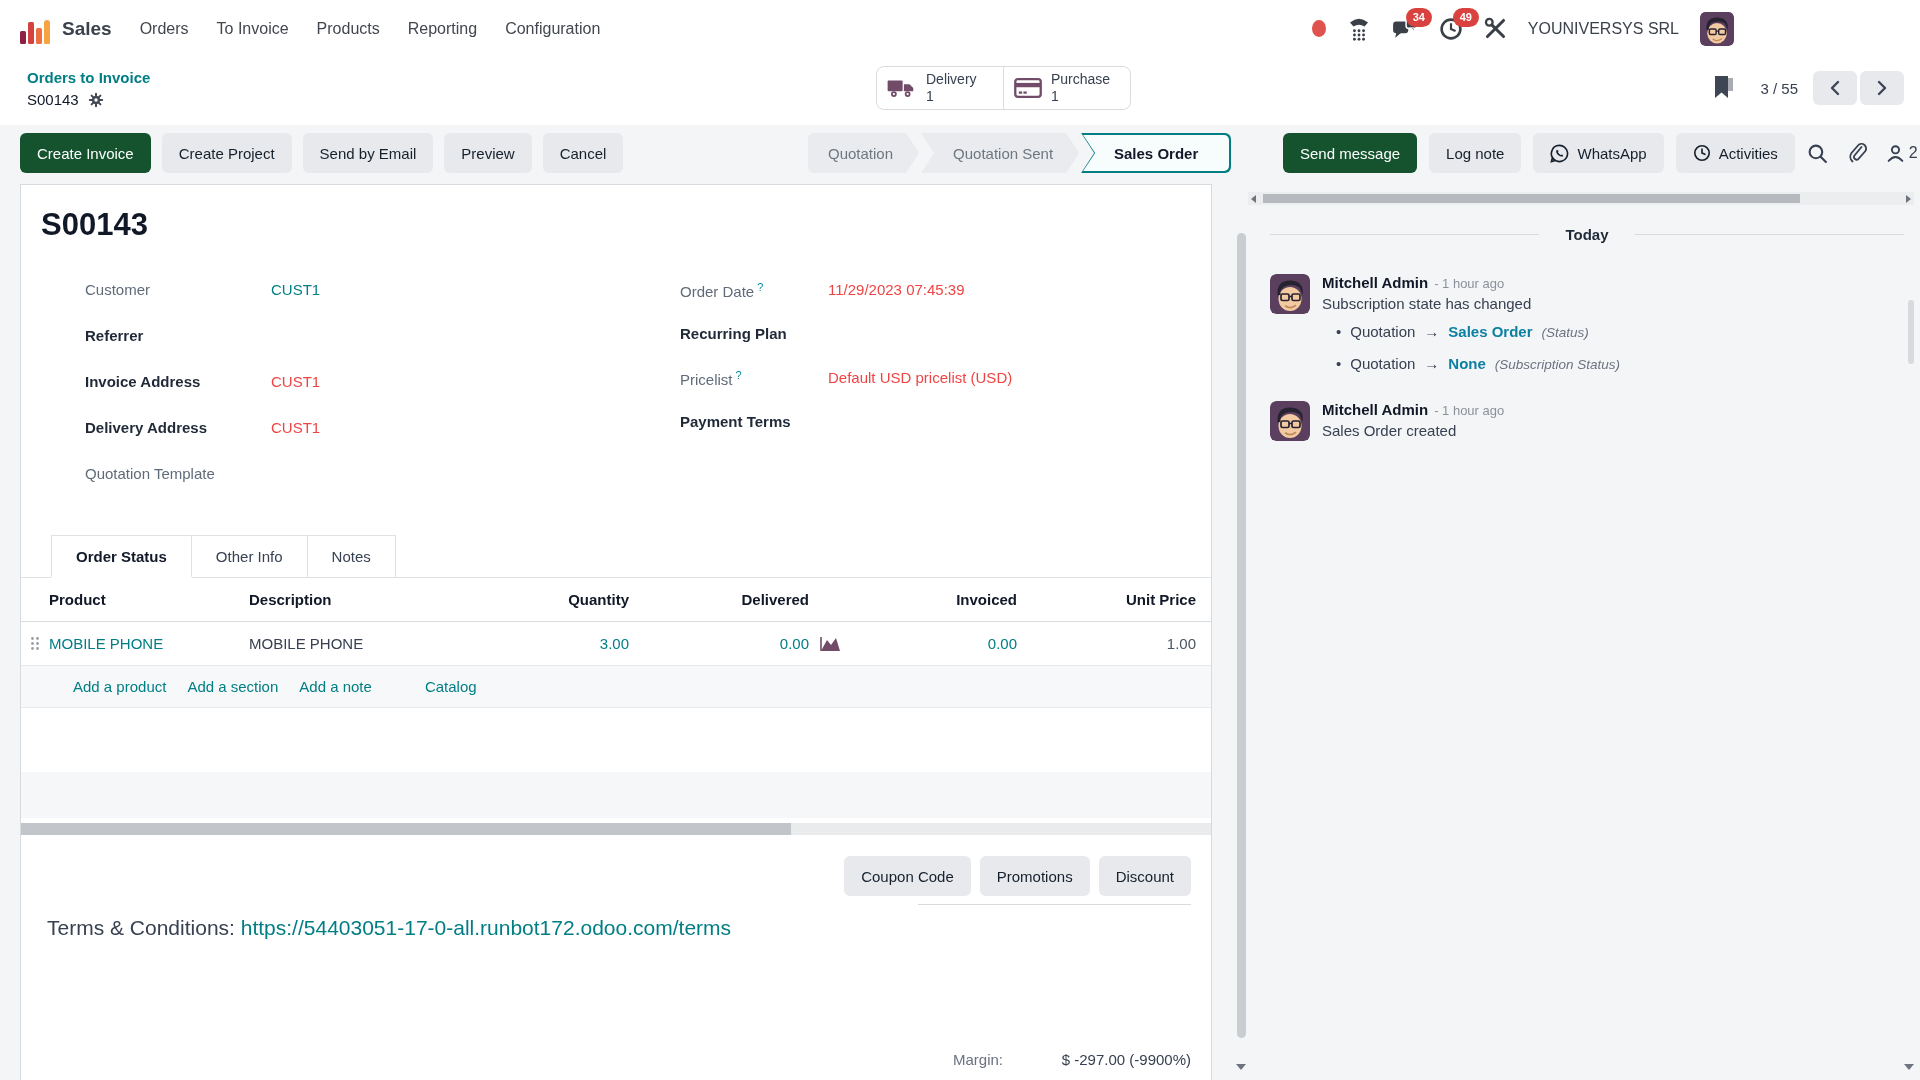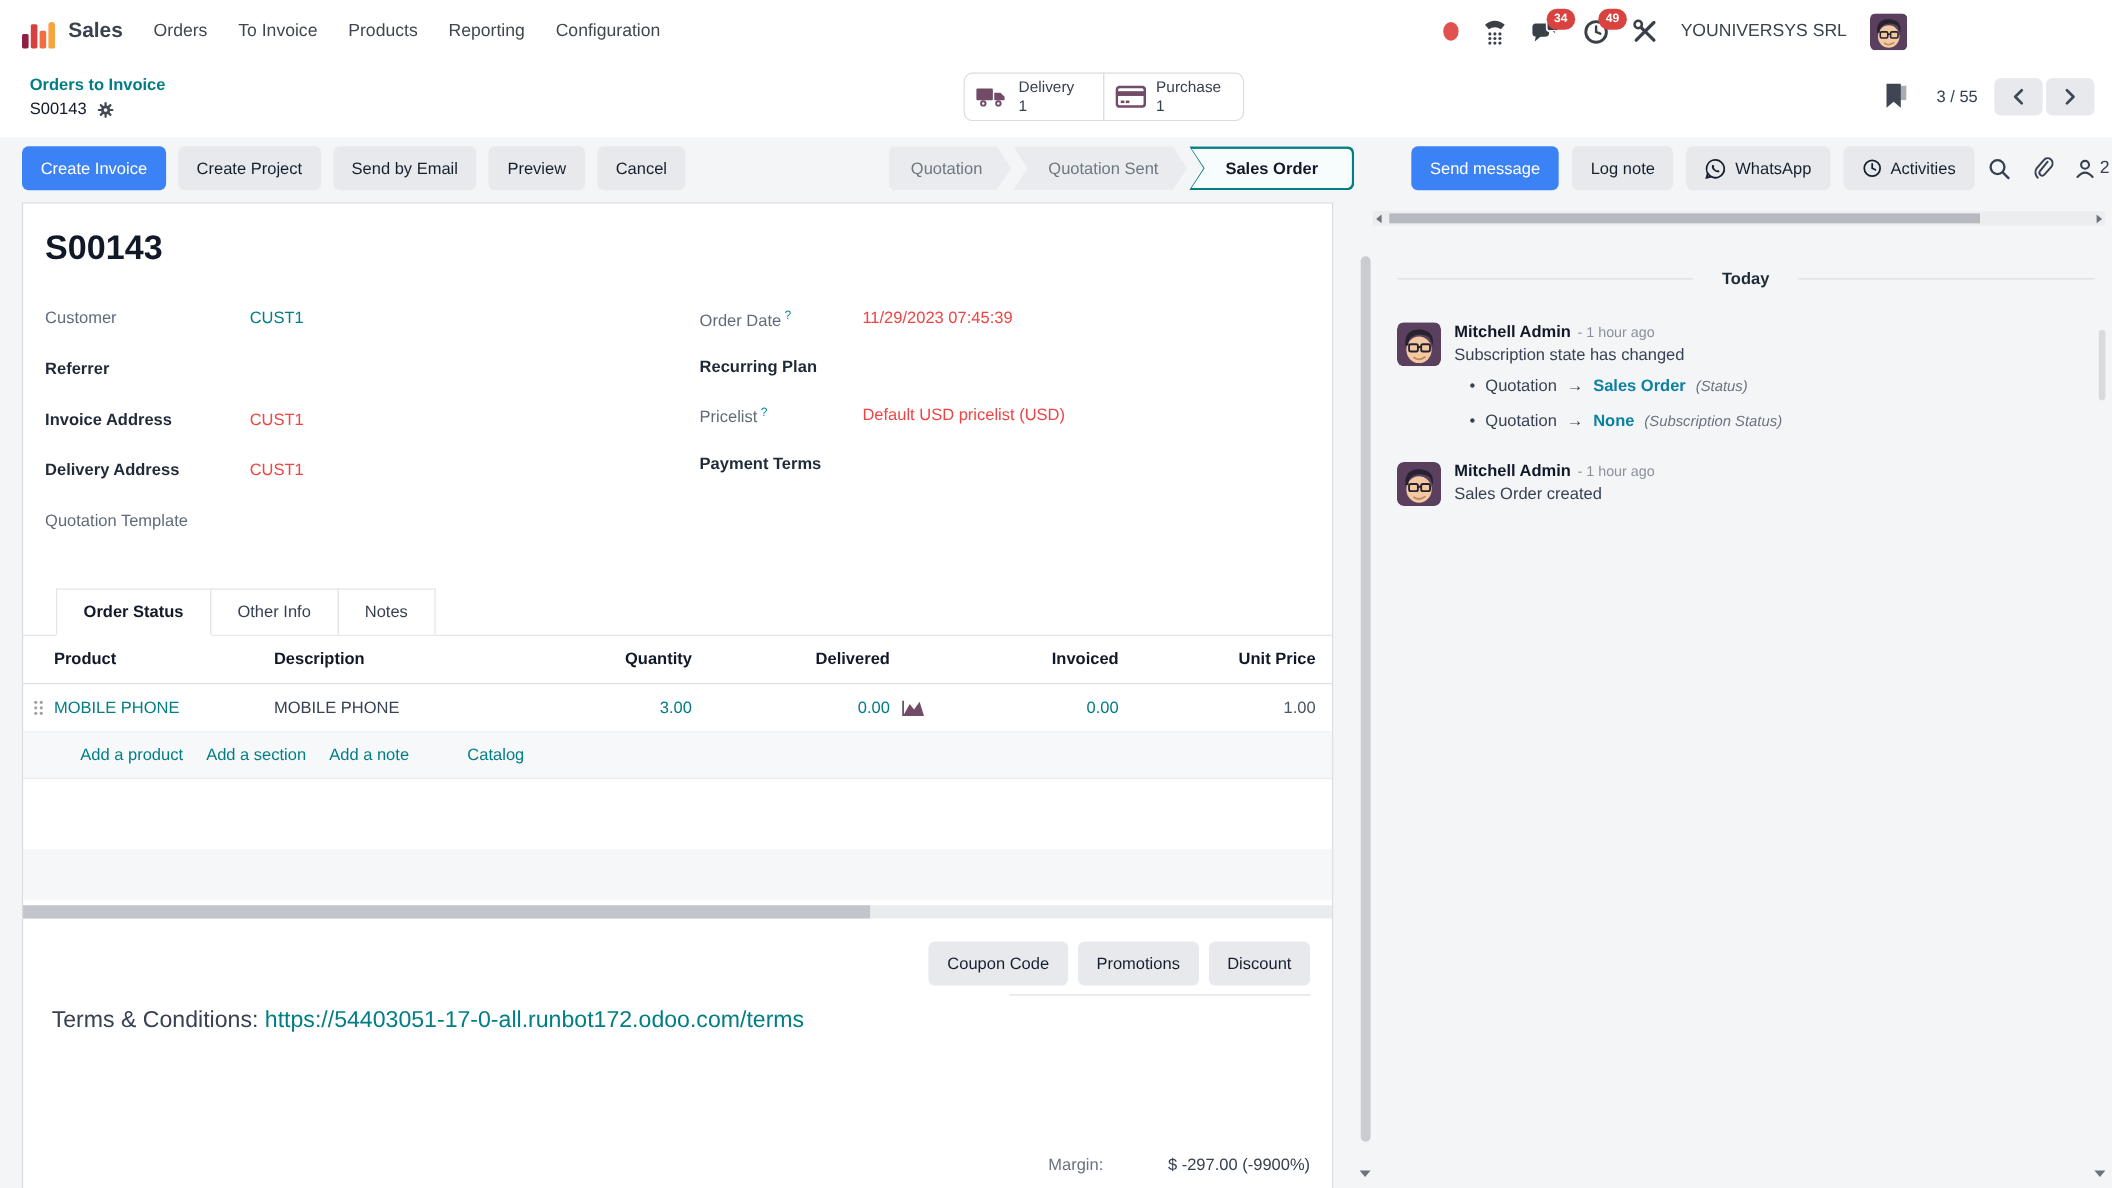--- a/index.html
+++ b/index.html
@@ -45,42 +45,42 @@
 
   
   .pager { position:absolute; right:16px; top:71px; display:flex; align-items:center; gap:15px; }
   .pager-pos { font-size:15px; color:#374151;margin-left:10px; }
   .pager-btns { display:flex; gap:3px; }
   .pager-btn { width:44px; height:34px; background:#e7e9ed; border-radius:6px; display:flex; align-items:center; justify-content:center; cursor:pointer; }
 
   
   .actions-left { position:absolute; left:20px; top:133px; display:flex; gap:11px; }
   .btn { height:40px; border:none; border-radius:6px; background:#e7e9ed; color:#16202c; font-size:15px; font-family:inherit; padding:0 17px; display:inline-flex; align-items:center; gap:8px; cursor:pointer; white-space:nowrap; }
-  .btn.primary { background:#3b82f6; color:#fff; }
+  .btn.primary { background:#14532d; color:#fff; }
 
   
   .statusbar { position:absolute; left:808px; top:133px; display:flex; height:40px; }
   .step { height:40px; display:flex; align-items:center; font-size:15px; color:#6e7780; background:#e9ebee; cursor:pointer; }
   .step.s1 { padding:0 26px 0 20px; border-radius:6px 0 0 6px; clip-path:polygon(0 0, calc(100% - 13px) 0, 100% 50%, calc(100% - 13px) 100%, 0 100%); }
   .step.s2 { padding:0 26px 0 32px; margin-left:2px; clip-path:polygon(0 0, calc(100% - 13px) 0, 100% 50%, calc(100% - 13px) 100%, 0 100%, 13px 50%); }
   .step.s3 { position:relative; width:150px; margin-left:2px; background:#017e84; border-radius:0 6px 6px 0; clip-path:polygon(0 0, 100% 0, 100% 100%, 0 100%, 13px 50%); padding:0; }
   .step.s3 .s3-in { position:absolute; inset:2px; background:#f7fdfd; border-radius:0 5px 5px 0; clip-path:polygon(0 0, 100% 0, 100% 100%, 0 100%, 12px 50%); display:flex; align-items:center; justify-content:center; color:#111827; font-weight:700; }
 
   
   .chatter-actions { position:absolute; left:1283px; top:133px; right:8px; display:flex; align-items:center; gap:12px; }
   .chat-icons { margin-left:auto; display:flex; align-items:center; gap:19px; }
   .followers { display:flex; align-items:center; gap:4px; font-size:16px; color:#374151; cursor:pointer; }
 
   
   .card { position:absolute; left:20px; top:184px; width:1192px; height:896px; background:#fff; border:1px solid #d7dade; border-bottom:none; }
   .sheet-title { position:absolute; left:20px; top:22px; font-size:31px; font-weight:700; color:#111827; }
 
   .fields-left  { position:absolute; left:20px;  top:96px; width:575px; }
   .fields-right { position:absolute; left:615px; top:96px; width:560px; }
-  .frow { display:flex; align-items:flex-start; height:46px; font-size:15px; }
+  .frow { display:flex; align-items:flex-start; height:46px; font-size:15px;margin-left:44px; }
   .fields-right .frow { height:44px; }
   .flabel { flex:0 0 186px; }
   .fields-right .flabel { flex:0 0 148px; }
   .lbl-muted { color:#606b79; }
   .lbl-strong { color:#1f2937; font-weight:700; }
   .fvalue { color:#ef4444; }
   .fvalue.link { color:#017e84; cursor:pointer; }
   .help-sup { color:#0b8b9d; font-size:11px; vertical-align:super; margin-left:3px; }
 
   
@@ -134,21 +134,21 @@
   .chat-scroll { position:absolute; left:1248px; top:192px; width:666px; height:13px; background:#ebedef; }
   .chat-scroll .thumb { position:absolute; left:15px; top:2px; width:537px; height:9px; background:#b6b9be; cursor:pointer; }
   .tri-left  { position:absolute; left:3px; top:3px; width:0; height:0; border-top:4px solid transparent; border-bottom:4px solid transparent; border-right:5px solid #6e747d; }
   .tri-right { position:absolute; right:3px; top:3px; width:0; height:0; border-top:4px solid transparent; border-bottom:4px solid transparent; border-left:5px solid #6e747d; }
   .tri-down  { width:0; height:0; border-left:5px solid transparent; border-right:5px solid transparent; border-top:6px solid #6e747d; position:absolute; }
 
   .vthumb-main { position:absolute; left:1237px; top:233px; width:9px; height:805px; background:#c9ccd0; border-radius:5px; cursor:pointer; }
   .vthumb-chat { position:absolute; left:1908px; top:300px; width:6px; height:64px; background:#d8dadd; border-radius:3px; cursor:pointer; }
 
   .chatter { position:absolute; left:1270px; top:184px; width:634px; }
-  .day-divider { display:flex; align-items:center; margin-top:61px; gap:26px; }
+  .day-divider { display:flex; align-items:center; margin-top:42px; gap:26px; }
   .day-divider .line { flex:1; height:1px; background:#d8dbde; }
   .day-divider .day { font-size:15px; font-weight:700; color:#1f2937; }
   .message { display:flex; margin-top:31px; gap:12px; }
   .avatar-msg { width:40px; height:40px; border-radius:6px; overflow:hidden; flex:0 0 40px; }
   .msg-head { display:flex; align-items:baseline; gap:6px; }
   .msg-author { font-size:15px; font-weight:700; color:#111827; cursor:pointer; }
   .msg-time { font-size:13px; color:#8b919b; }
   .msg-text { font-size:15px; color:#374151; margin-top:4px; }
   .changes { list-style:none; margin-top:11px; }
   .changes li { display:flex; align-items:baseline; gap:9px; margin-bottom:15px; padding-left:14px; }

